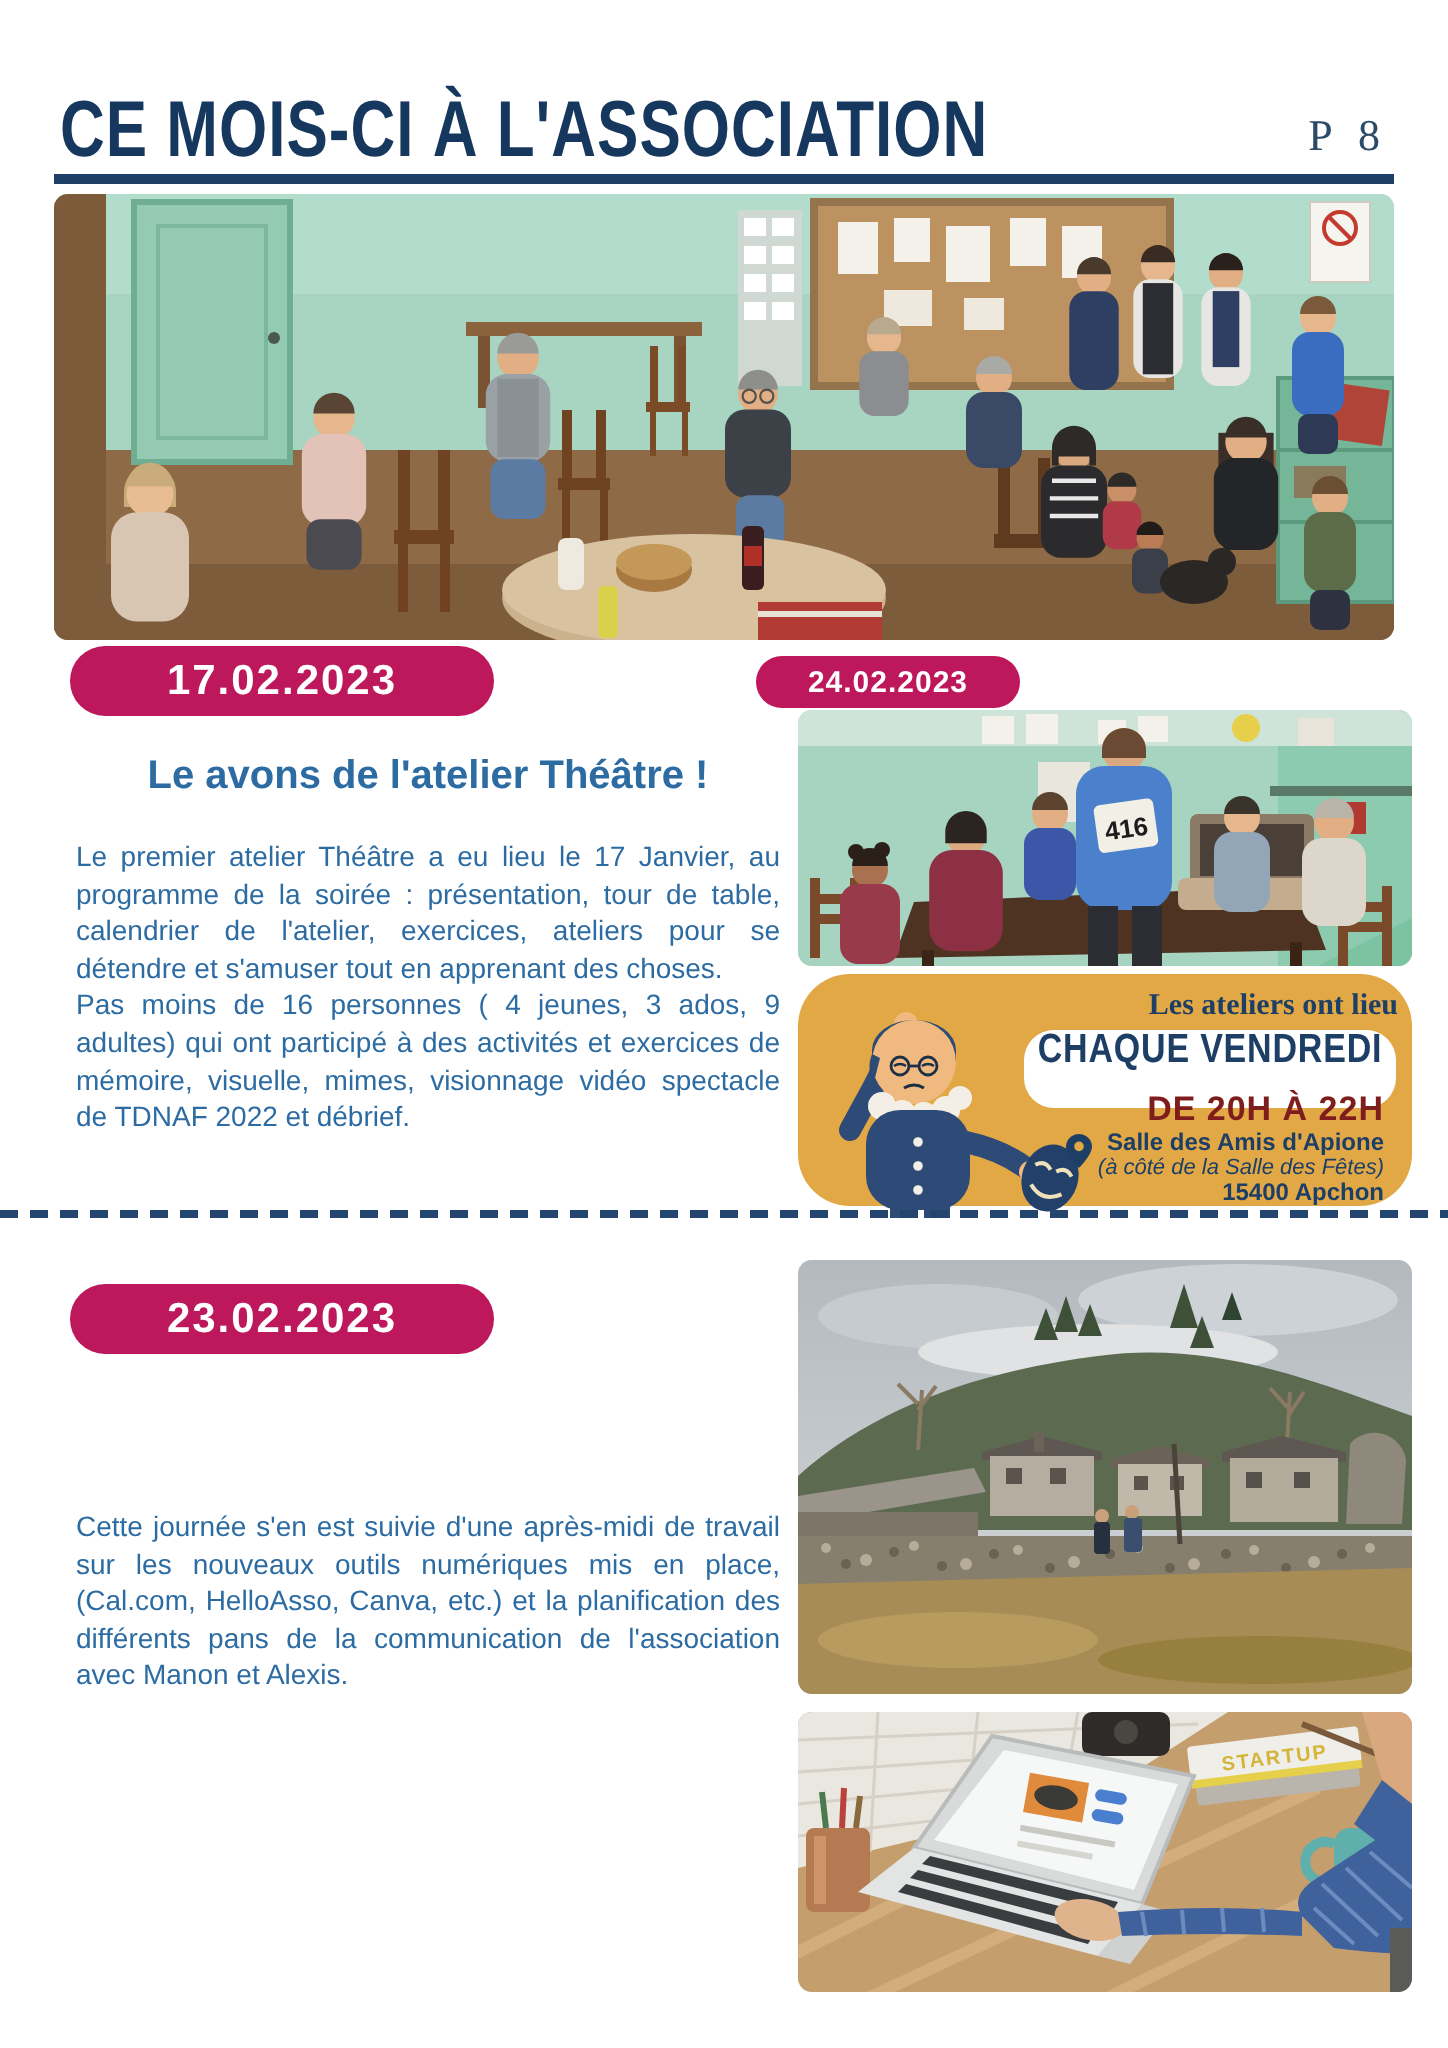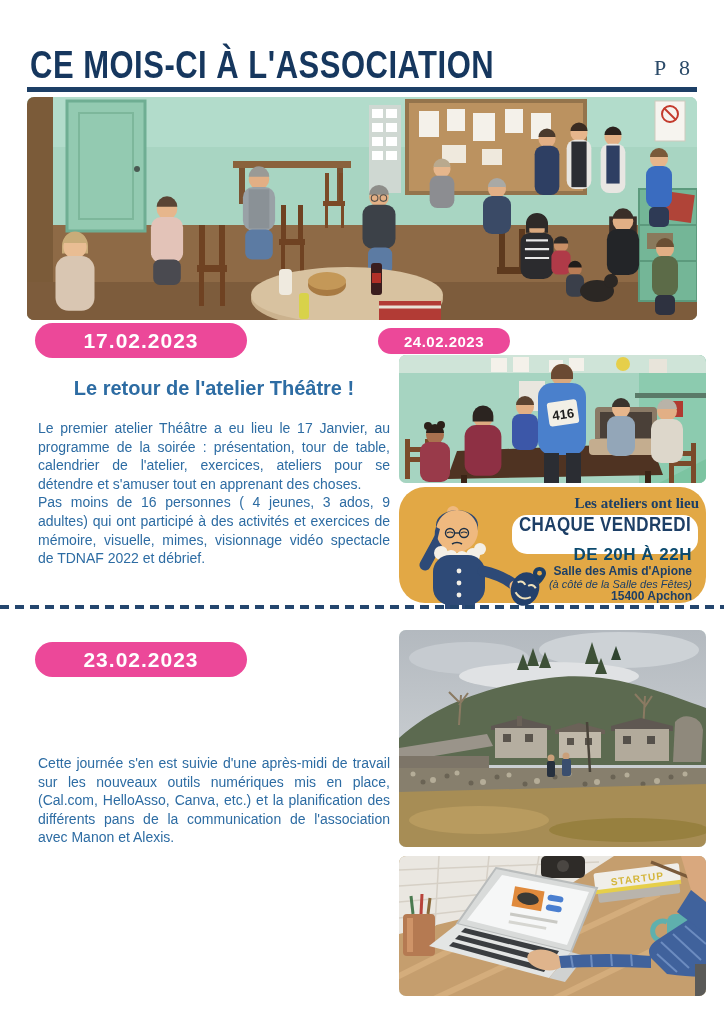--- a/index.html
+++ b/index.html
@@ -15,21 +15,21 @@
 
   
   .photo{position:absolute;border-radius:7px;overflow:hidden;background:#cfe6db;}
   .photo svg{display:block;}
   #photo1{left:27px;top:97px;width:670px;height:223px;}
   #photo2{left:399px;top:355px;width:307px;height:128px;}
   #photo3{left:399px;top:630px;width:307px;height:217px;}
   #photo4{left:399px;top:856px;width:307px;height:140px;}
 
   
-  .badge{position:absolute;background:#ec4899;color:#ffffff;font-weight:bold;
+  .badge{position:absolute;background:#be185d;color:#ffffff;font-weight:bold;
          display:flex;align-items:center;justify-content:center;border-radius:20px;z-index:3;}
   #badge-theatre{left:35px;top:323px;width:212px;height:35px;font-size:21px;letter-spacing:1px;}
   #badge-photo{left:378px;top:328px;width:132px;height:26px;font-size:15px;letter-spacing:0.5px;}
   #badge-jardin{left:35px;top:642px;width:212px;height:35px;font-size:21px;letter-spacing:1px;}
 
   .section-heading{position:absolute;left:38px;width:352px;text-align:center;color:#2d6ca3;
                    font-size:20px;font-weight:bold;}
   #heading-theatre{top:377px;}
   #heading-jardin{top:689px;line-height:25px;}
 
@@ -44,21 +44,21 @@
   .banner{position:absolute;left:399px;top:487px;width:307px;height:116px;background:#e2a845;
           border-radius:26px;}
   .banner .character{position:absolute;left:-4px;top:0px;width:152px;height:122px;overflow:visible;}
   .banner-intro{position:absolute;left:112px;top:8px;width:188px;text-align:right;
                 font-family:"Liberation Serif",serif;font-weight:bold;font-size:15px;color:#1d3f66;}
   .banner-pill{position:absolute;left:113px;top:28px;width:186px;height:39px;background:#ffffff;
                border-radius:15px;display:flex;align-items:flex-start;justify-content:center;}
   .banner-pill span{font-size:17px;font-weight:bold;color:#1d3f66;transform:scaleY(1.2);
                     letter-spacing:0.4px;}
   .banner-time{position:absolute;right:14px;top:58px;font-size:17px;font-weight:bold;
-               color:#0c4a6e;letter-spacing:0.5px;}
+               color:#7f1d1d;letter-spacing:0.5px;}
   .banner-venue{position:absolute;right:14px;top:78px;text-align:right;color:#1d3f66;line-height:12.5px;margin-left:48px;}
   .banner-venue .v-name{font-size:12px;font-weight:bold;}
   .banner-venue .v-note{font-size:11px;font-style:italic;}
   .banner-venue .v-city{font-size:12px;font-weight:bold;}
   .pin{position:absolute;right:160px;top:80px;width:13px;height:17px;}
 
   .divider{position:absolute;left:0;top:605px;width:724px;height:4px;
            background:repeating-linear-gradient(90deg,#24466e 0 9px,transparent 9px 15px);}
 </style>
 </head>
@@ -316,21 +316,21 @@
           <path d="M-11,0 a11,11 0 0 1 22,0 l0,4 -22,0 Z" fill="#6b4a33"></path>
           <rect x="-24" y="8" width="48" height="72" rx="14" fill="#4a80cc"></rect>
           <rect x="-14" y="26" width="30" height="24" rx="3" fill="#f2efe6" transform="rotate(-8 0 38)"></rect>
           <text x="1" y="44" font-size="13" font-weight="bold" fill="#1c1c1c" text-anchor="middle" transform="rotate(-8 0 38)">416</text>
           <rect x="-18" y="78" width="15" height="50" fill="#2b2d33"></rect>
           <rect x="4" y="78" width="15" height="50" fill="#2b2d33"></rect>
         </g>
     </svg>
   </div>
 
-  <div class="section-heading" id="heading-theatre">Le retour de l'atelier Théâtre !</div>
+  <div class="section-heading" id="heading-theatre">Le avons de l'atelier Théâtre !</div>
 
   <div class="body-text" id="body-theatre">
     <p>Le premier atelier Théâtre a eu lieu le 17 Janvier, au programme de la soirée : présentation, tour de table, calendrier de l'atelier, exercices, ateliers pour se détendre et s'amuser tout en apprenant des choses.</p>
     <p>Pas moins de 16 personnes ( 4 jeunes, 3 ados, 9 adultes) qui ont participé à des activités et exercices de mémoire, visuelle, mimes, visionnage vidéo spectacle de TDNAF 2022 et débrief.</p>
   </div>
 
   <div class="banner">
     <svg class="character" viewBox="0 0 152 122">
       <path d="M30,78 L42,56 L52,36 L58,28" stroke="#2e4a77" stroke-width="11" fill="none" stroke-linecap="round"></path>
       <circle cx="58" cy="25" r="6" fill="#efb97f"></circle>

